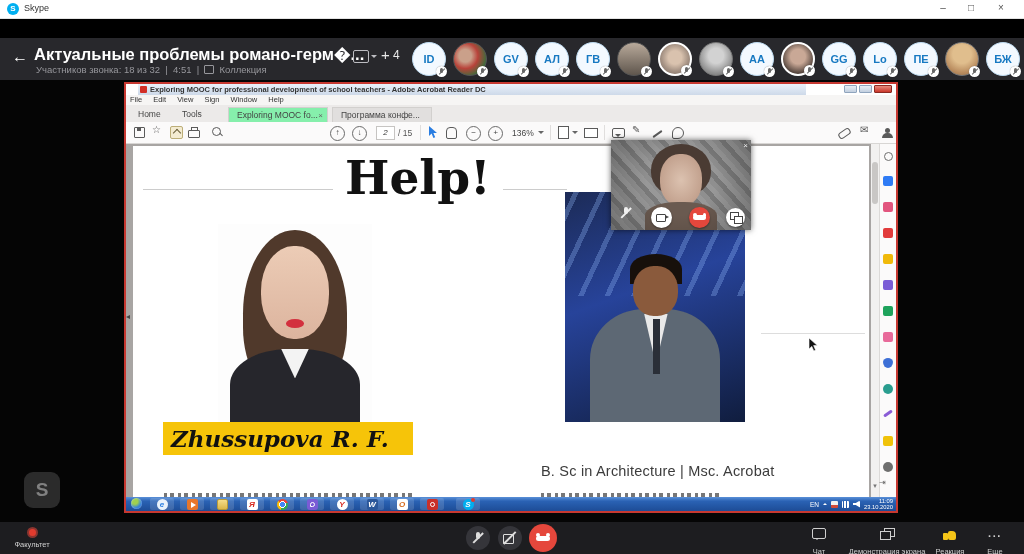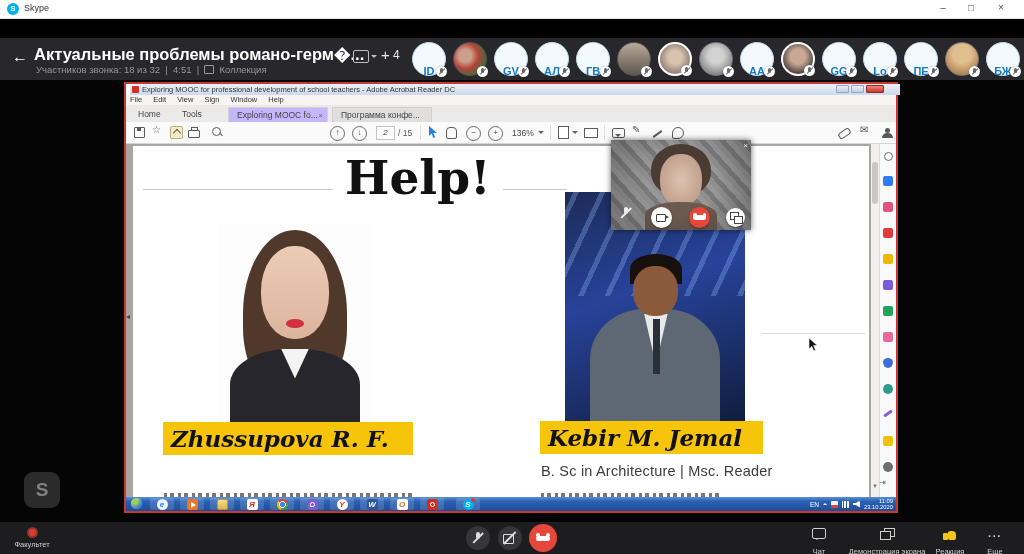--- a/index.html
+++ b/index.html
@@ -28,55 +28,55 @@
   .hsub{position:absolute;left:36px;top:26px;font-size:9.5px;color:#97979c;white-space:nowrap;}
   .hsub .colic{display:inline-block;width:8px;height:7px;border:1px solid #97979c;border-radius:1px;margin:0 3px -1px 2px;}
   .frico{position:absolute;left:353px;top:12px;width:14px;height:11px;border:1.2px solid #bdbdc2;border-radius:2px;}
   .fricaret{position:absolute;left:371px;top:17px;width:0;height:0;border:3px solid transparent;border-top-color:#bdbdc2;}
   .addplus{position:absolute;left:381px;top:8px;font-size:15px;color:#e8e8e8;}
   .addcount{position:absolute;left:393px;top:10px;font-size:12px;color:#e8e8e8;}
 
   
   .avatar{position:absolute;top:4px;width:34px;height:34px;border-radius:50%;background:#f3f9ff;border:1px solid #bcd9ef;box-sizing:border-box;}
   .avatar .ainit{position:absolute;left:0;top:0;width:100%;height:100%;text-align:center;line-height:32px;
-    font-size:11px;font-weight:bold;color:#1779c2;margin-top:12px;}
+    font-size:11px;font-weight:bold;color:#1779c2;}
   .avatar.ring{border:2px solid #fff;}
   .avatar.p1{background:radial-gradient(circle at 35% 40%,#caa08a 0 22%,#b8433a 45%,#3f6b3a 75%);border-color:#555;}
   .avatar.p5{background:linear-gradient(#b8a99a,#5f564d);border-color:#555;}
   .avatar.p6{background:radial-gradient(circle at 50% 45%,#d9c2ae 0 30%,#a59284 60%,#70625a);}
   .avatar.p7{background:radial-gradient(circle at 50% 40%,#d2d2d2 0 30%,#8e8e8e 70%,#6a6a6a);border-color:#777;}
   .avatar.p9{background:radial-gradient(circle at 50% 42%,#c9a896 0 32%,#5a4a42 70%,#3a302b);}
   .avatar.p13{background:radial-gradient(circle at 50% 35%,#e0be8d 0 35%,#b98c5f 70%,#8a6a4a);border-color:#777;}
   .mbadge{position:absolute;right:-2px;bottom:-2px;width:11px;height:11px;border-radius:50%;background:#fff;box-shadow:0 0 1px rgba(0,0,0,.5);}
   .mbadge::before{content:"";position:absolute;left:4px;top:2px;width:3px;height:5px;border-radius:1.5px;background:#666;}
   .mbadge::after{content:"";position:absolute;left:1.5px;top:5px;width:8px;height:1px;background:#666;transform:rotate(-45deg);}
 
   
   .stage{position:absolute;left:0;top:80px;width:1024px;height:442px;background:#050505;}
   .wm{position:absolute;left:24px;top:392px;width:36px;height:36px;border-radius:9px;background:#2b2b2b;
     color:#808080;font-size:19px;font-weight:bold;text-align:center;line-height:36px;}
 
   
   .aw{position:absolute;left:124px;top:2px;width:774px;height:431px;border:2px solid #c63831;background:#fff;box-sizing:border-box;}
-  .aw-title{position:absolute;left:4px;top:0;width:770px;height:11px;background:linear-gradient(#eaf1fa,#cdd9e9);}
+  .aw-title{position:absolute;left:12px;top:0;width:668px;height:11px;background:linear-gradient(#eaf1fa,#cdd9e9);font-weight:bold;}
   .pdficon{position:absolute;left:2px;top:2px;width:7px;height:7px;background:#d22f27;border-radius:1px;}
   .awtitletext{position:absolute;left:12px;top:1px;font-size:7.5px;color:#333;white-space:nowrap;}
   .awbtn{position:absolute;top:1px;width:13px;height:8px;background:linear-gradient(#e8eef6,#c2cfdf);border:1px solid #8fa4bd;border-radius:1px;box-sizing:border-box;}
   .awbtn.b1{left:706px}.awbtn.b2{left:721px}
   .awbtn.bx{left:736px;width:18px;background:linear-gradient(#e98b7e,#c9362a);border-color:#8a2a22;}
 
   .aw-menu{position:absolute;left:0;top:11px;width:770px;height:10px;background:#f6f5f4;font-size:7.5px;color:#333;}
   .aw-menu span{margin-right:9px;}
   .aw-menu span:first-child{margin-left:4px;}
 
   .aw-tabs{position:absolute;left:0;top:21px;width:770px;height:17px;background:#eceae9;font-size:8.5px;color:#444;}
   .tabH{position:absolute;top:2px;height:15px;line-height:15px;padding:0 10px;}
   .tabD{position:absolute;top:2px;height:15px;line-height:15px;width:100px;padding-left:8px;box-sizing:border-box;
     white-space:nowrap;overflow:hidden;background:#e1dfde;border:1px solid #d2d0ce;border-bottom:none;}
-  .tabD.active{background:#c4b5fd;}
+  .tabD.active{background:#86efac;}
   .tabx{position:absolute;right:4px;top:0;font-size:8px;color:#666;}
 
   .aw-tools{position:absolute;left:0;top:38px;width:770px;height:22px;background:#fbfafa;border-bottom:1px solid #d8d6d4;box-sizing:border-box;}
   .ti{position:absolute;top:4px;color:#555;font-size:10px;line-height:12px;}
   .sepv{position:absolute;top:3px;width:1px;height:15px;background:#e0dedd;}
   .i-save{width:9px;height:9px;border:1px solid #5a5a5a;border-radius:1px;position:relative;margin-top:1px;}
   .i-save::after{content:"";position:absolute;left:2px;top:0;width:4px;height:3px;background:#5a5a5a;}
   .i-up{width:11px;height:11px;border:1px solid #bcae78;border-radius:2px;background:#f4ecd2;position:relative;}
   .i-up::after{content:"";position:absolute;left:3px;top:3px;width:5px;height:5px;border-left:1px solid #6a5f3a;border-bottom:1px solid #6a5f3a;transform:rotate(135deg);}
   .i-print{width:10px;height:6px;border:1px solid #5a5a5a;border-radius:1px;position:relative;margin-top:4px;}
@@ -446,22 +446,21 @@
             <i class="mr-x1 abs"></i>
             <i class="mr-x2 abs"></i>
             <i class="mr-suit abs"></i>
             <i class="mr-shirt abs"></i>
             <i class="mr-tie abs"></i>
             <i class="mr-hair abs"></i>
             <i class="mr-face abs"></i>
           </div>
 
           <div class="nameblock nameL">Zhussupova R. F.</div>
-          <div class="nameblock nameR">Kebir M. Jemal</div>
-          <div class="role roleR">B. Sc in Architecture | Msc. Reader</div>
+          <div class="role roleR">B. Sc in Architecture | Msc. Acrobat</div>
           <div class="clipline clipL"></div>
           <div class="clipline clipR"></div>
 
           <svg class="cursor-svg" style="left:675px;top:192px" width="10" height="14" viewBox="0 0 10 14">
               <path d="M1,0 L1,11 L3.8,8.4 L5.8,13 L7.6,12.1 L5.6,7.6 L9.4,7.6 Z" fill="#111" stroke="#fff" stroke-width="0.6"></path>
             </svg>
         </div>
 
         <div class="scrollbar">
           <span class="scrollthumb"></span>

